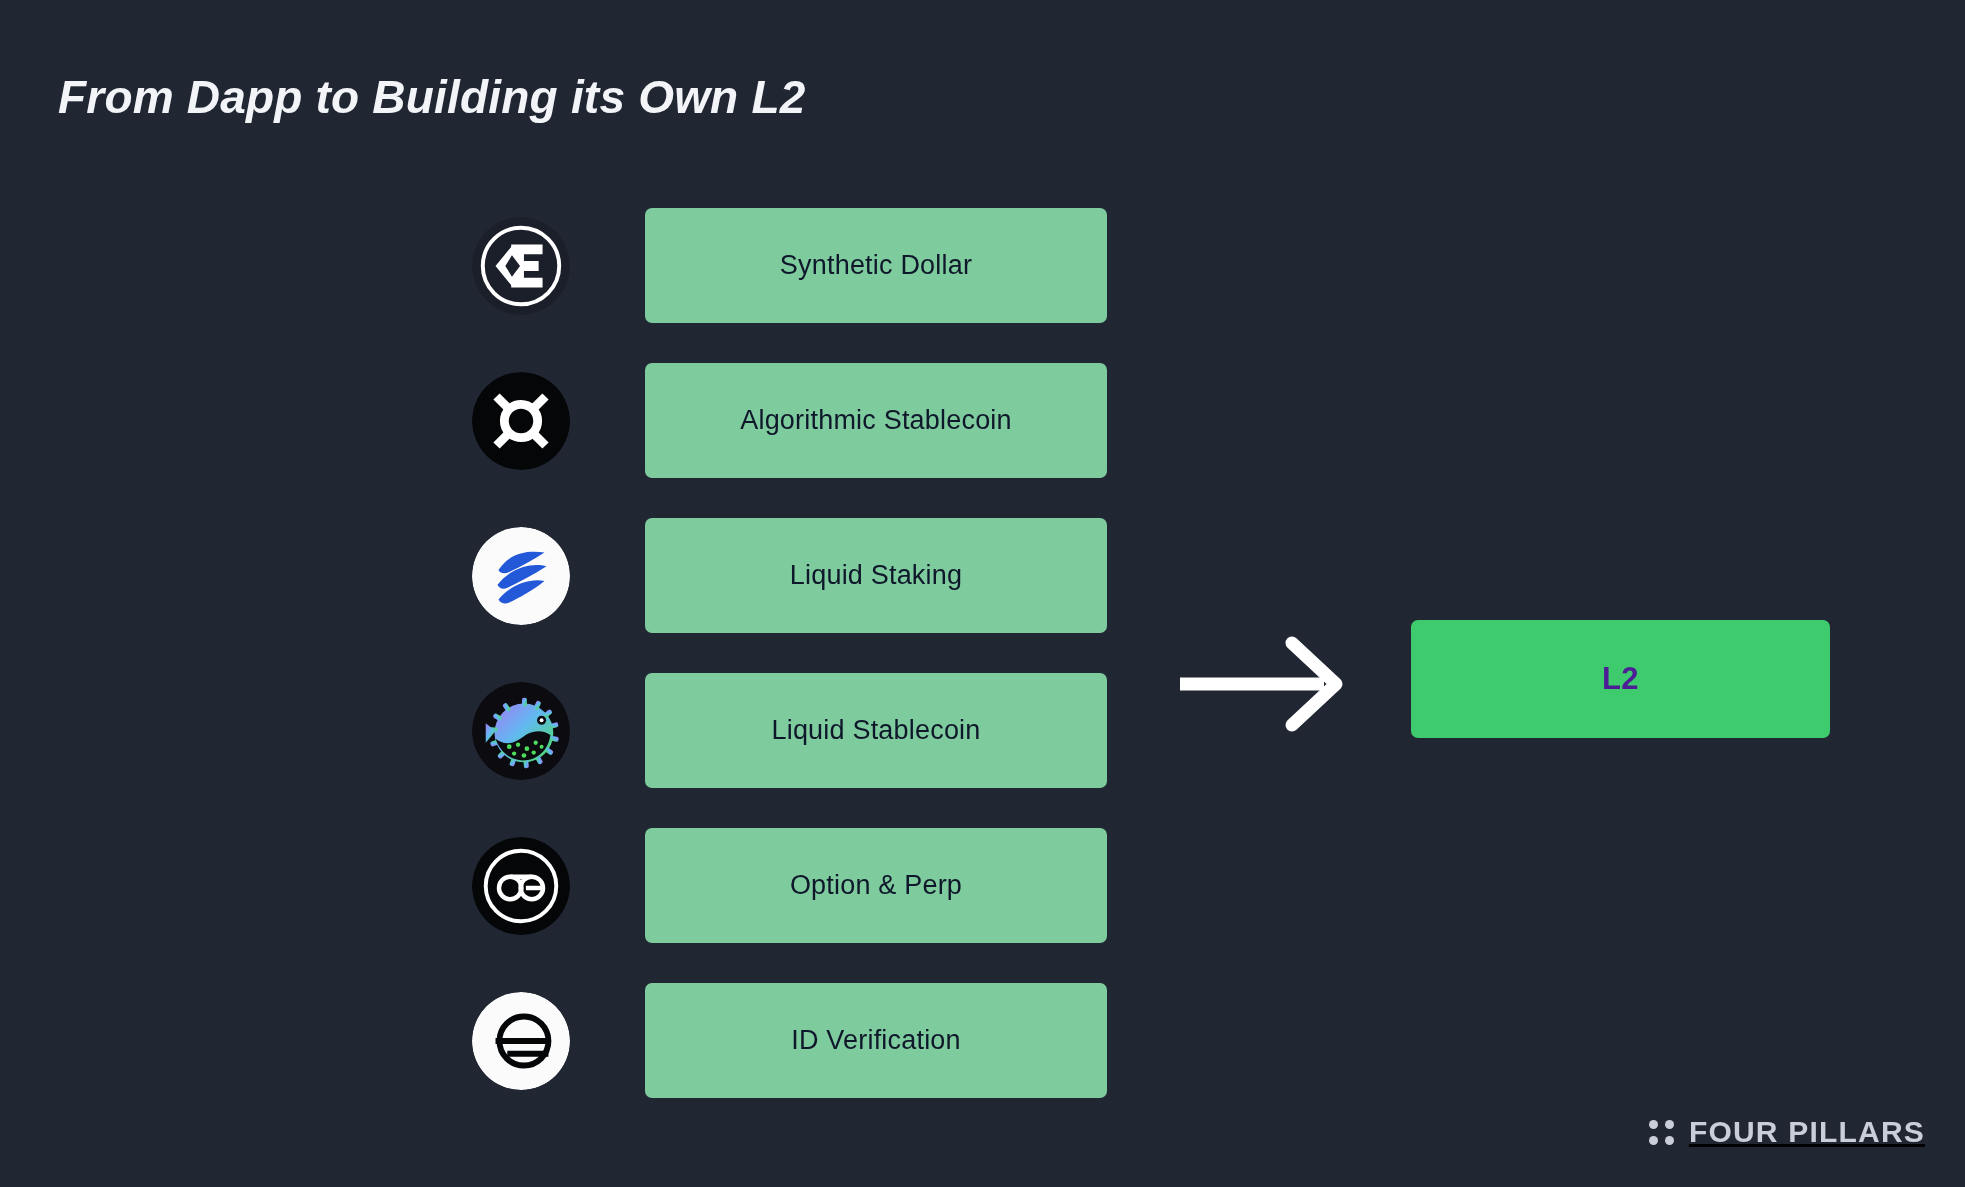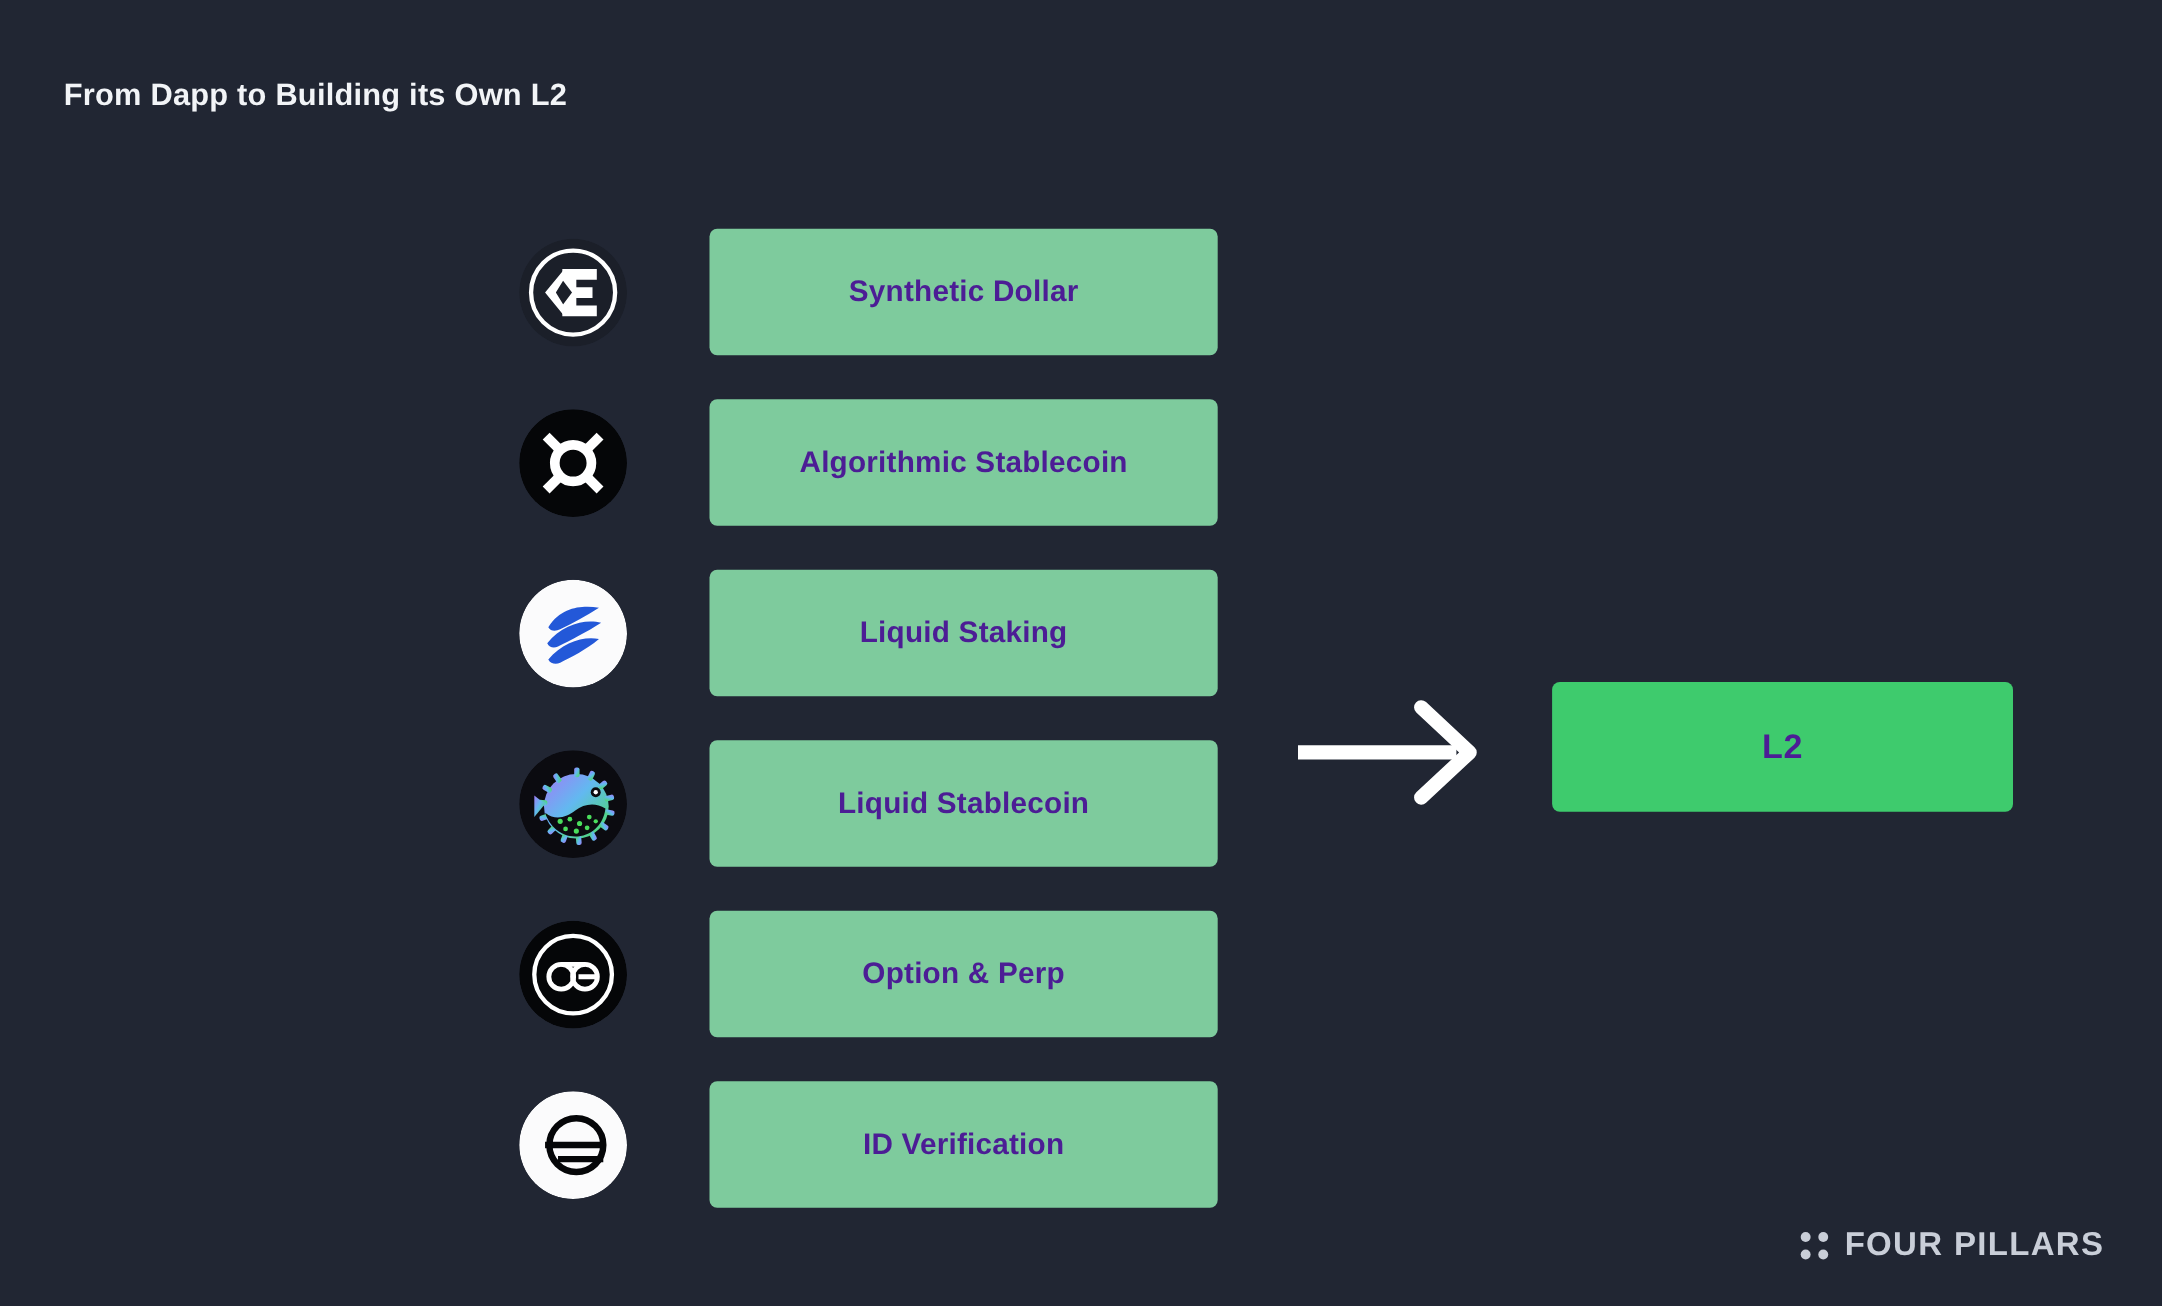--- a/index.html
+++ b/index.html
@@ -21,25 +21,26 @@
     width: 1965px;
     height: 1187px;
     background: #212633;
   }
 
   
   #page-title {
     position: absolute;
     left: 58px;
     top: 70px;
-    font-size: 28px;
+    font-size: 46px;
     font-weight: bold;
     color: #f2f4f7;
     letter-spacing: 0.2px;
     white-space: nowrap;
+    font-style: italic;
   }
 
   
   #rows {
     position: absolute;
     left: 0;
     top: 208px;
     width: 1140px;
   }
   .row {
@@ -71,22 +72,22 @@
     width: 462px;
     height: 115px;
     background: #7ecb9d;
     border-radius: 7px;
     display: flex;
     align-items: center;
     justify-content: center;
   }
   .pill-label {
     font-size: 27px;
-    font-weight: bold;
-    color: #4c1d95;
+    font-weight: normal;
+    color: #0f172a;
     letter-spacing: 0.2px;
     white-space: nowrap;
   }
 
   
   #arrow {
     position: absolute;
     left: 1176px;
     top: 633px;
     width: 176px;
@@ -109,25 +110,26 @@
   #l2-label {
     font-size: 31px;
     font-weight: bold;
     color: #4c1d95;
     letter-spacing: 0.5px;
   }
 
   
   #brand {
     position: absolute;
-    right: 52px;
+    right: 40px;
     bottom: 38px;
     display: flex;
     align-items: center;
     gap: 15px;
+    text-decoration: underline;
   }
   #brand-dots {
     display: grid;
     grid-template-columns: 9px 9px;
     grid-template-rows: 9px 9px;
     gap: 7px;
   }
   #brand-dots i {
     display: block;
     width: 9px;

